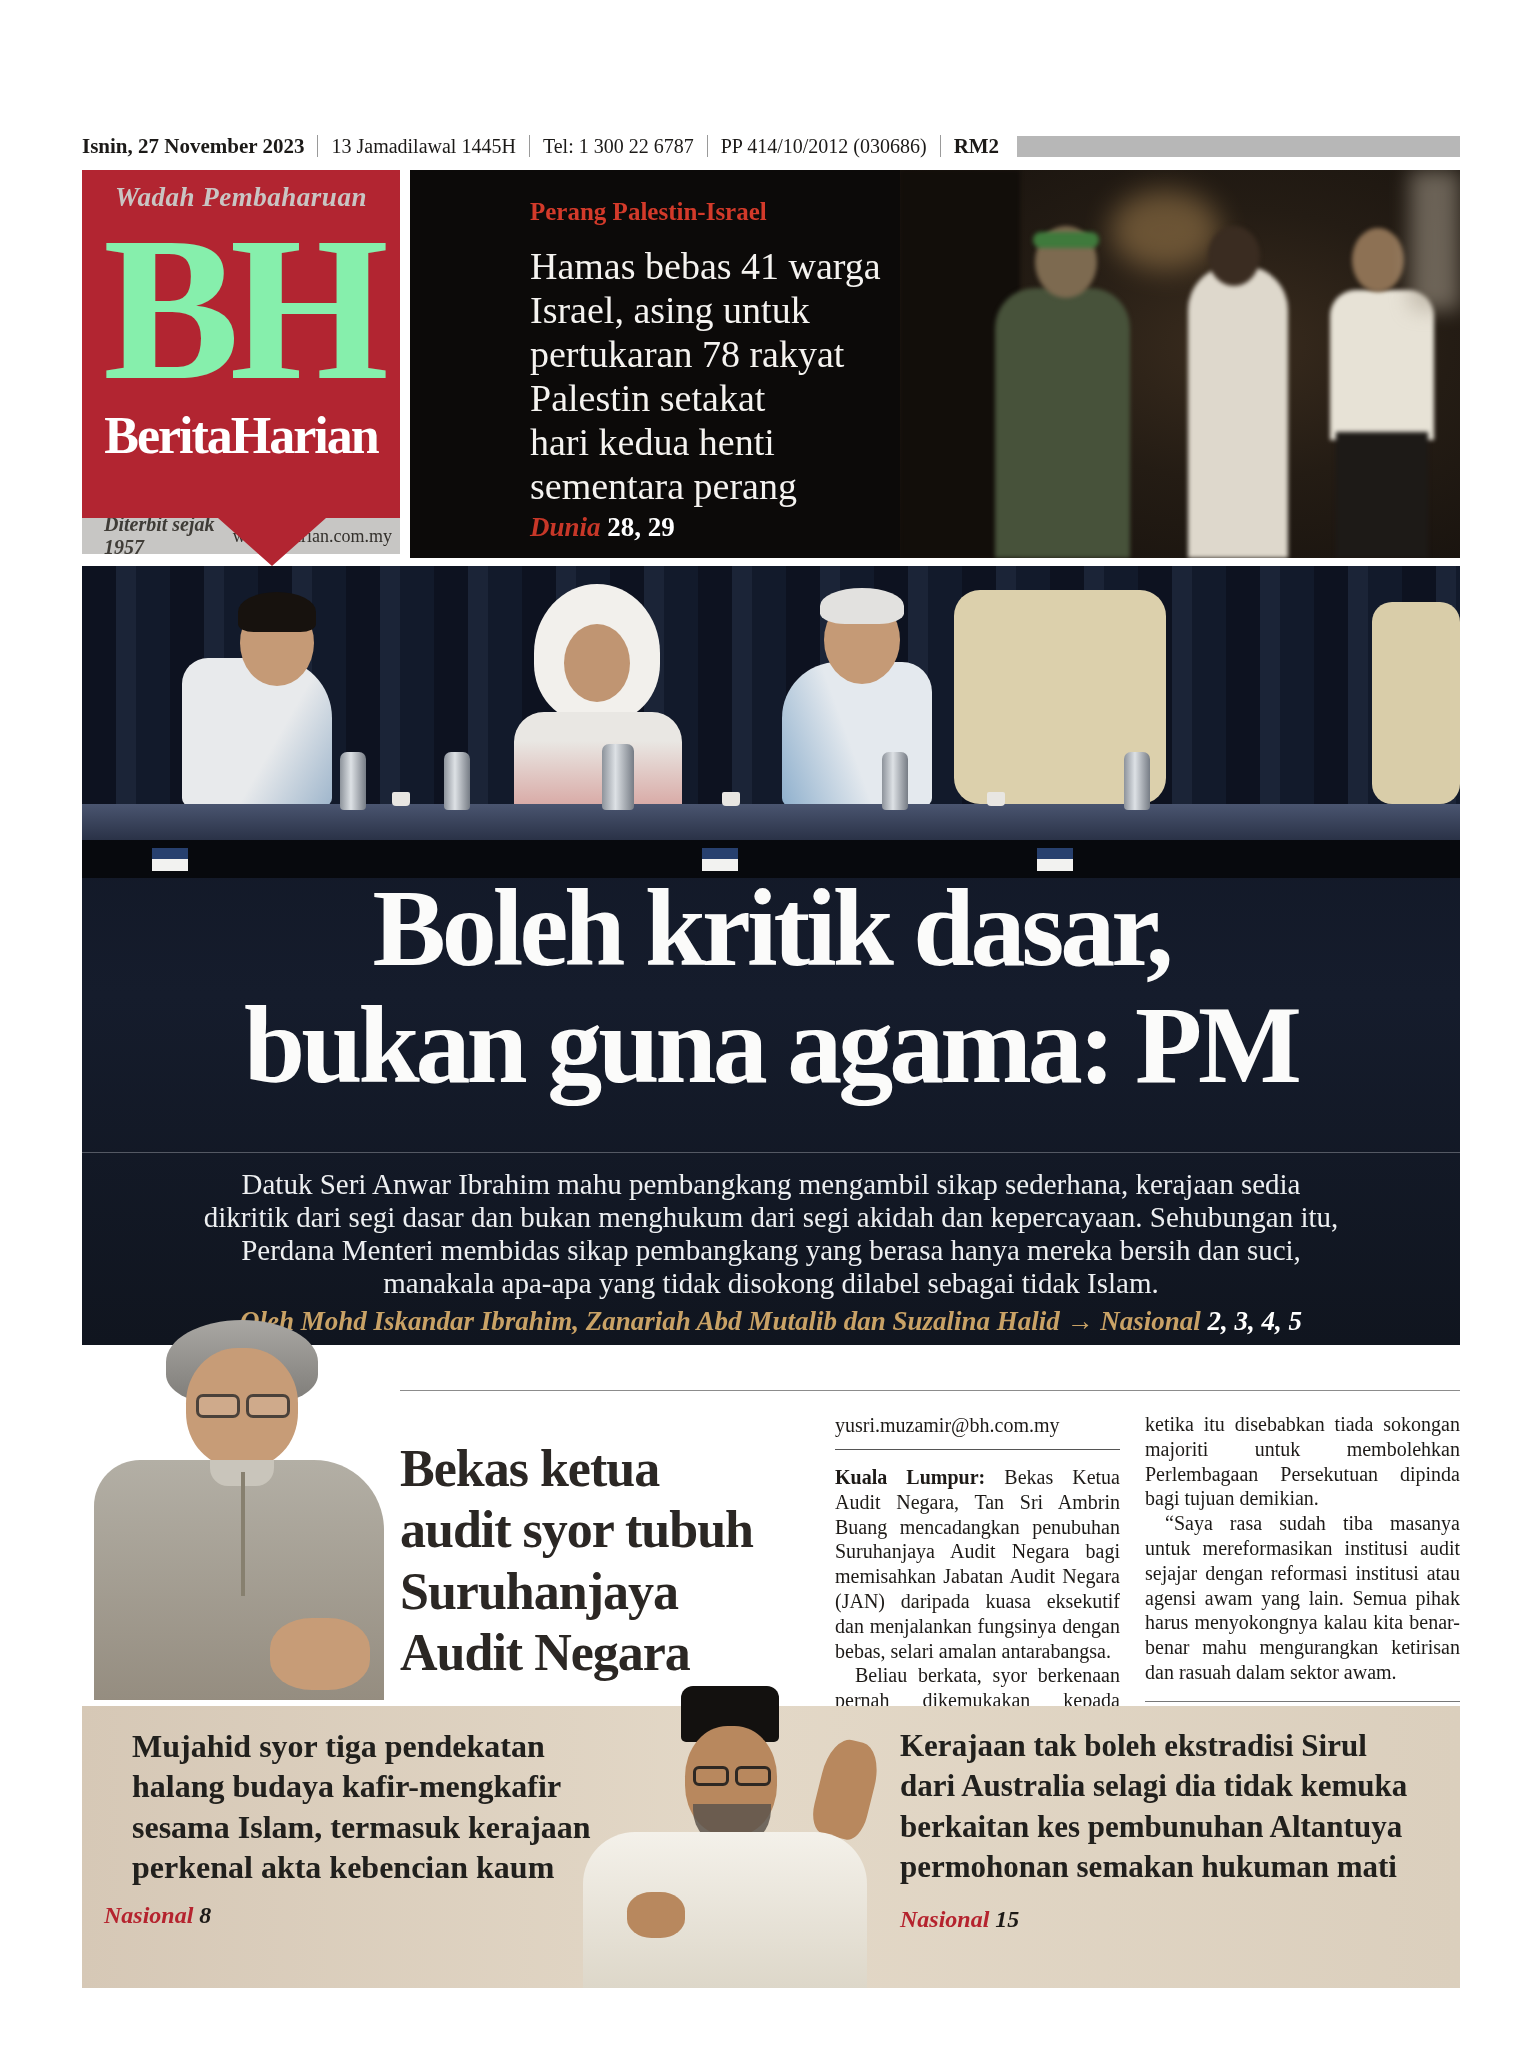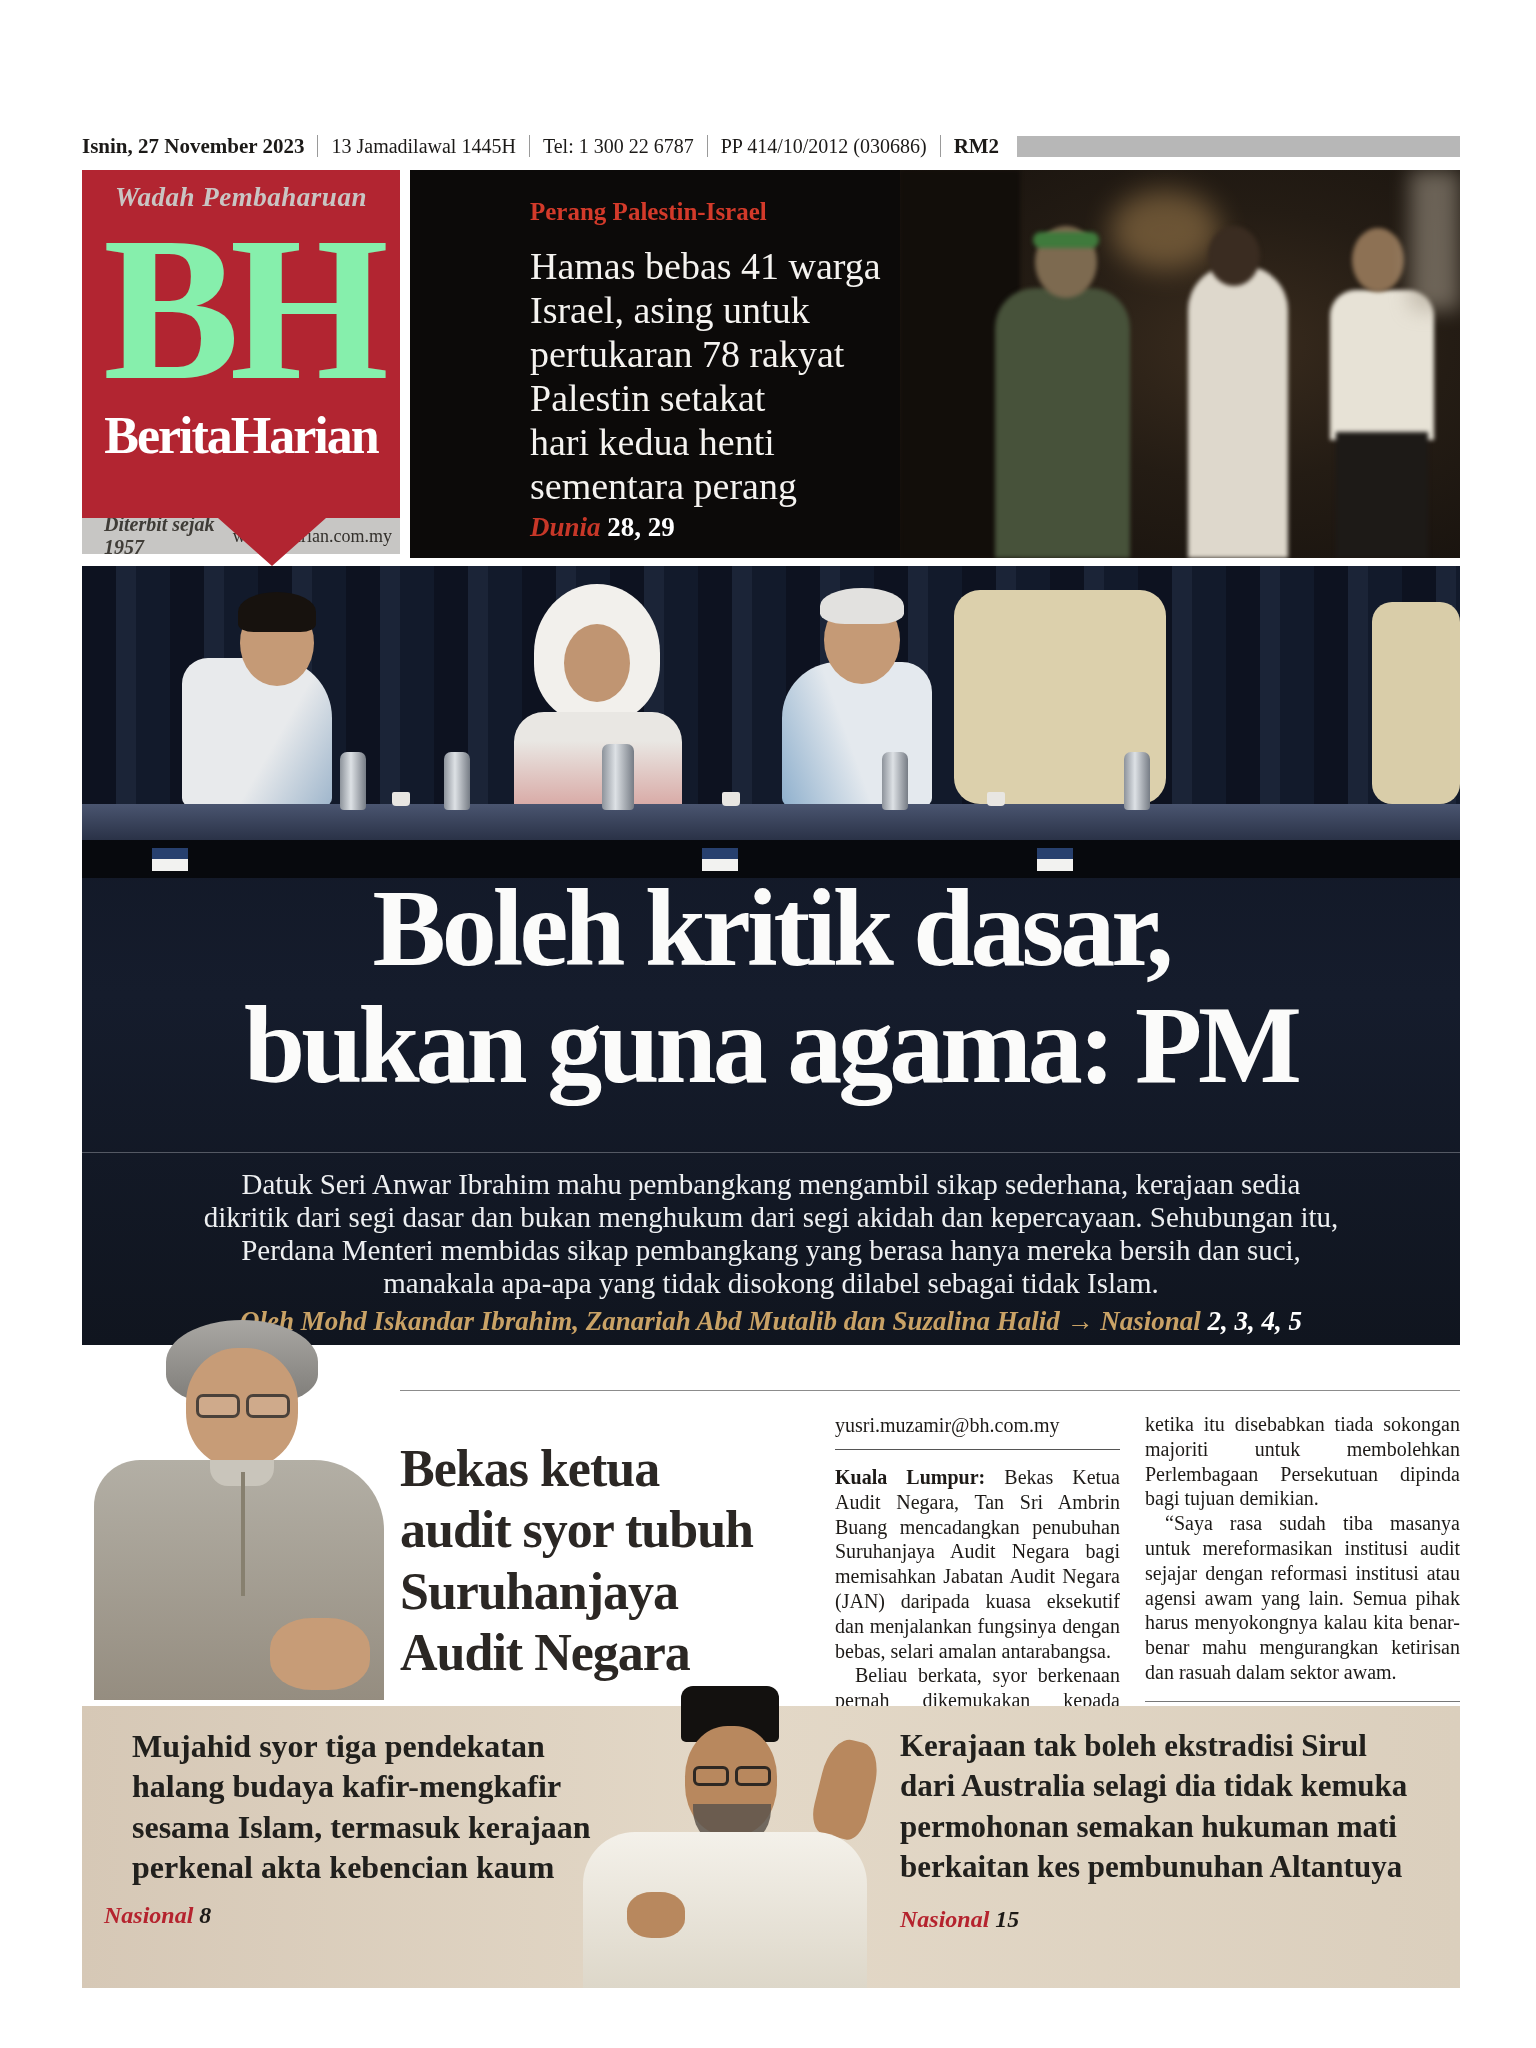--- a/index.html
+++ b/index.html
@@ -270,22 +270,22 @@
       <span>perkenal akta kebencian kaum</span>
     </div>
     <div class="brief-ref brief-ref-left">
       <span class="sec">Nasional</span>
       <span> </span>
       <span class="pg">8</span>
     </div>
     <div class="brief brief-right">
       <span>Kerajaan tak boleh ekstradisi Sirul</span>
       <span>dari Australia selagi dia tidak kemuka</span>
+      <span>berkaitan kes pembunuhan Altantuya</span>
       <span>permohonan semakan hukuman mati</span>
-      <span>berkaitan kes pembunuhan Altantuya</span>
     </div>
     <div class="brief-ref brief-ref-right">
       <span class="sec">Nasional</span>
       <span> </span>
       <span class="pg">15</span>
     </div>
   </div>
 
   <div class="songkok-man photo-box">
     <div class="fig" style="left:116px;top:0;width:98px;height:56px;background:#13110f;border-radius:12px 12px 5px 5px;"></div>

